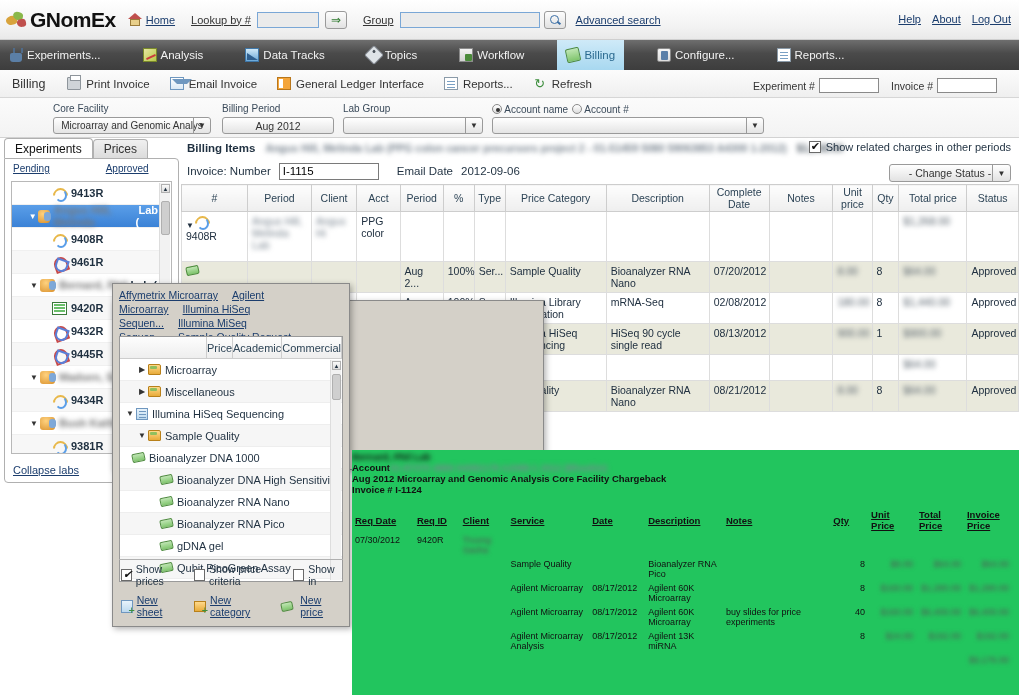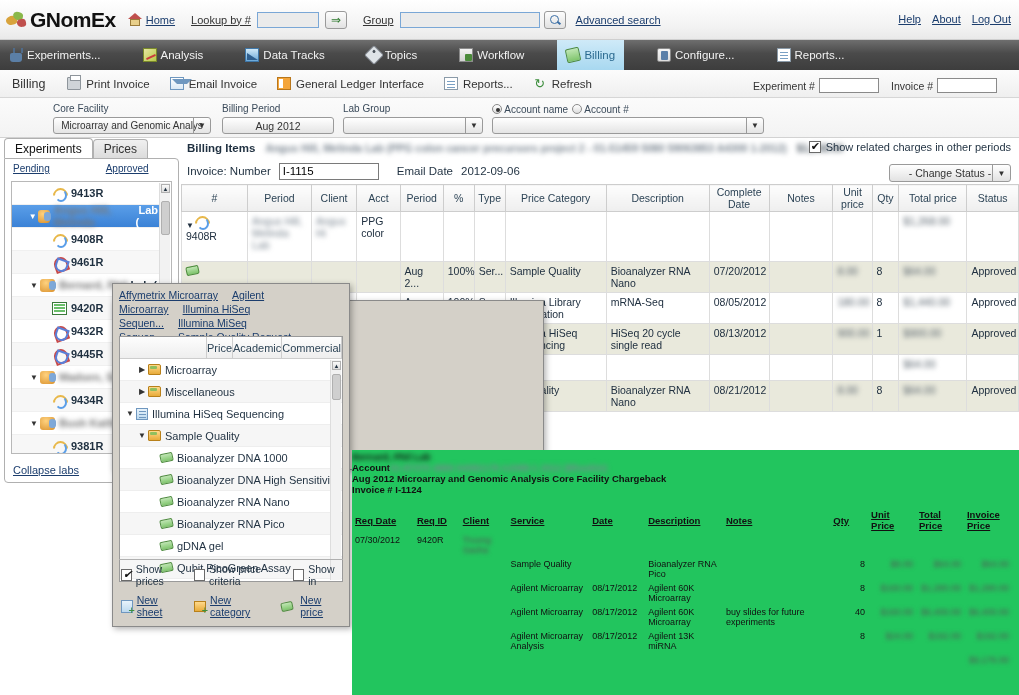--- a/index.html
+++ b/index.html
@@ -579,37 +579,37 @@
           <tr class="itemB">
     <td><span class="moneyicon"></span></td>
     <td></td>
     <td></td>
     <td></td>
     <td>Aug 2...</td>
     <td>100%</td>
     <td>Ser...</td>
     <td>Illumina Library Preparation</td>
     <td>mRNA-Seq</td>
-    <td>08/05/2012</td>
+    <td>02/08/2012</td>
     <td></td>
     <td><span class="money-blur">180.00</span></td>
     <td>8</td>
     <td><span class="money-blur">$1,440.00</span></td>
     <td>Approved</td>
           </tr>
           <tr class="itemA">
     <td><span class="moneyicon"></span></td>
     <td></td>
     <td></td>
     <td></td>
     <td>Aug 2...</td>
     <td>100%</td>
     <td>Ser...</td>
     <td>Illumina HiSeq Sequencing</td>
-    <td>HiSeq 20 cycle single read</td>
+    <td>HiSeq 90 cycle single read</td>
     <td>08/13/2012</td>
     <td></td>
     <td><span class="money-blur">900.00</span></td>
     <td>1</td>
     <td><span class="money-blur">$900.00</span></td>
     <td>Approved</td>
           </tr>
           <tr class="itemB">
     <td></td>
     <td></td>
@@ -687,21 +687,21 @@
        <span>Illumina HiSeq Sequencing</span>
      </span>
           </div>
           <div class="pw-row alt" style="padding-left:16px">
      <span class="pw-name">
        <span class="tw">▼</span>
        <i class="ic-folder"></i>
        <span>Sample Quality</span>
      </span>
           </div>
-          <div class="pw-row" style="padding-left:28px">
+          <div class="pw-row" style="">
      <span class="pw-name">
        <span class="tw"></span>
        <i class="ic-price"></i>
        <span>Bioanalyzer DNA 1000</span>
      </span>
           </div>
           <div class="pw-row alt" style="padding-left:28px">
      <span class="pw-name">
        <span class="tw"></span>
        <i class="ic-price"></i>
@@ -852,21 +852,21 @@
     <td class="ta-r"><span class="pv-blur">$1,280.00</span></td>
     <td class="ta-r"><span class="pv-blur">$1,280.00</span></td>
   </tr>
           <tr>
     <td></td>
     <td></td>
     <td></td>
     <td>Agilent Microarray</td>
     <td>08/17/2012</td>
     <td>Agilent 60K Microarray</td>
-    <td>buy slides for future experiments</td>
+    <td>buy slides for price experiments</td>
     <td class="ta-r">40</td>
     <td class="ta-r"><span class="pv-blur">$160.00</span></td>
     <td class="ta-r"><span class="pv-blur">$6,400.00</span></td>
     <td class="ta-r"><span class="pv-blur">$6,400.00</span></td>
   </tr>
           <tr>
     <td></td>
     <td></td>
     <td></td>
     <td>Agilent Microarray Analysis</td>

